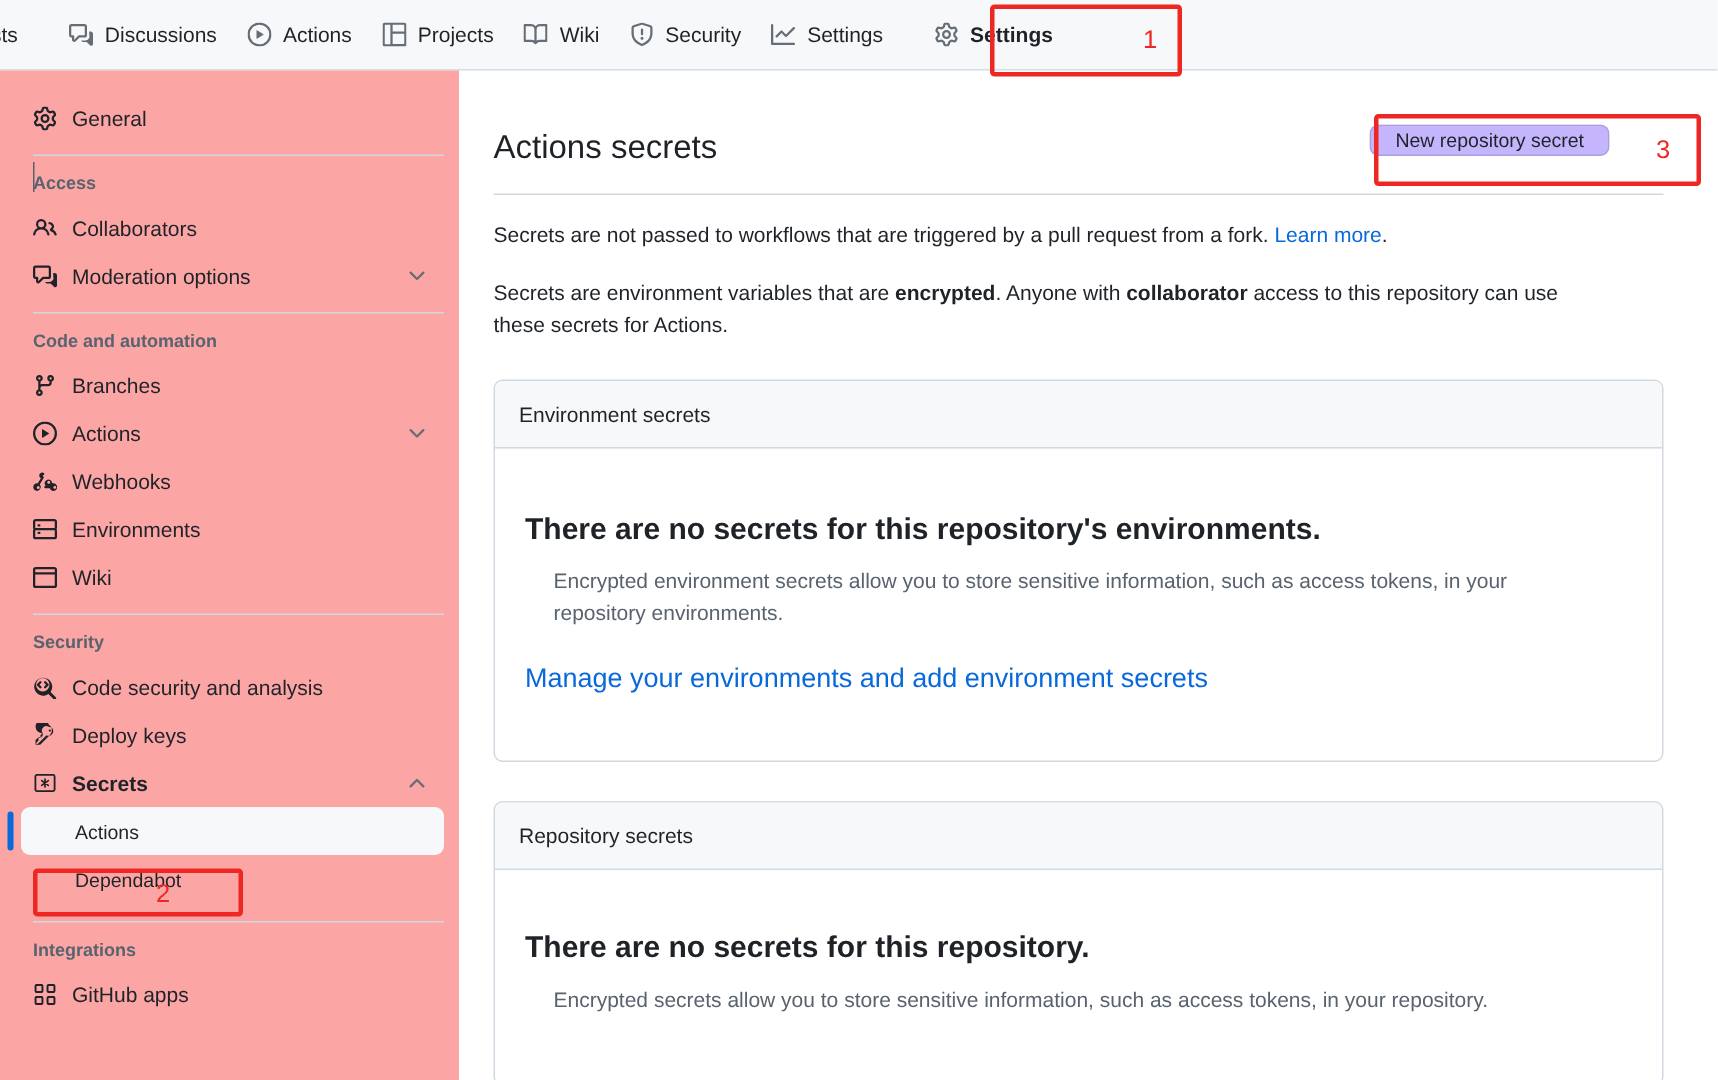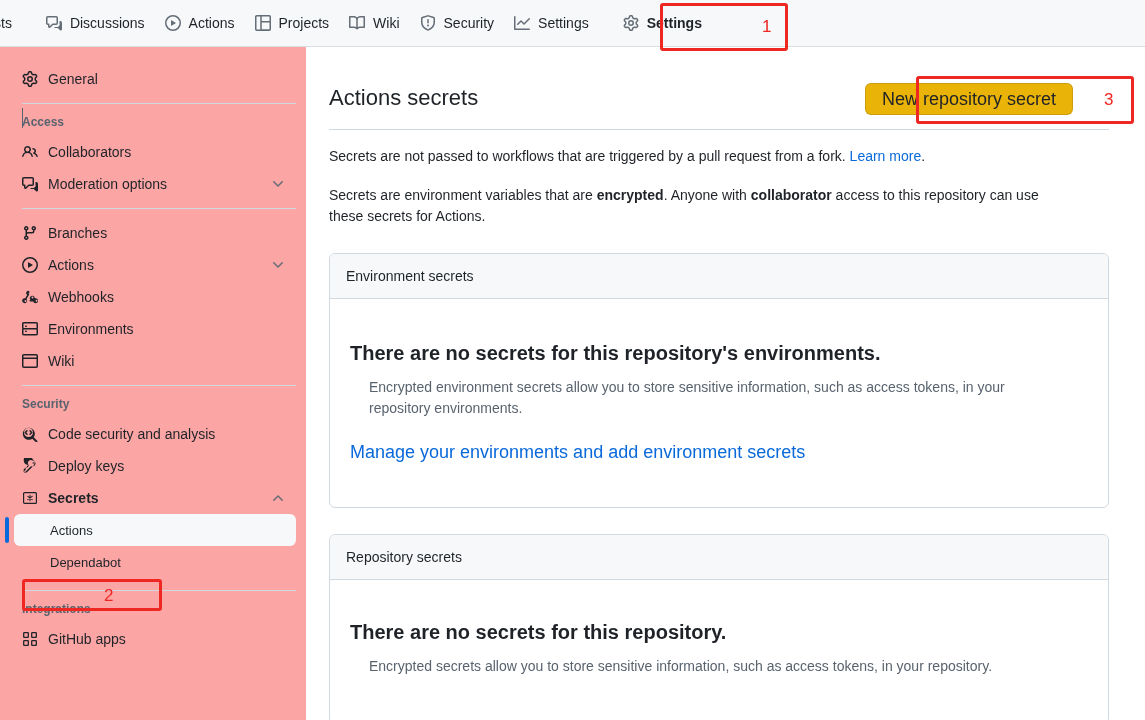--- a/index.html
+++ b/index.html
@@ -101,25 +101,25 @@
   }
   .page-title {
     font-size: 22px; font-weight: 400; color: #1f2328;
     line-height: 30px; margin-top: 36px;
   }
   .title-rule {
     height: 1px; background: #d1d9e0; margin-top: 16px;
   }
   .new-secret-btn {
     position: absolute; right: 36px; top: 36px;
-    height: 32px; padding: 0 16px;
-    background: #eab308;
+    height: 21px; padding: 0 16px;
+    background: #c4b5fd;
     border: 1px solid rgba(31,35,40,0.15);
     border-radius: 6px;
-    font-size: 18px; color: #1f2328;
+    font-size: 13px; color: #1f2328;
     font-family: "Liberation Sans", sans-serif;
     cursor: pointer;
   }
   .para {
     font-size: 14px; line-height: 21px; color: #1f2328;
     margin-top: 18px; max-width: 740px;
   }
   .para.second { margin-top: 16px; }
   .para b { font-weight: 600; }
   .lnk { color: #0969da; text-decoration: none; cursor: pointer; }
@@ -255,20 +255,21 @@
     <span class="lbl">Moderation options</span>
     <span class="chev">
       <svg width="16" height="16" viewBox="0 0 16 16" fill="currentColor">
           <path d="M12.78 5.22a.749.749 0 0 1 0 1.06l-4.25 4.25a.749.749 0 0 1-1.06 0L3.22 6.28a.749.749 0 1 1 1.06-1.06L8 8.939l3.72-3.719a.749.749 0 0 1 1.06 0Z"></path>
         </svg>
     </span>
   </div>
 
   <div class="side-sep"></div>
 
+  <div class="side-head">Code and automation</div>
 
   <div class="side-row">
     <span class="sic">
       <svg width="16" height="16" viewBox="0 0 16 16" fill="currentColor">
           <path d="M9.5 3.25a2.25 2.25 0 1 1 3 2.122V6A2.5 2.5 0 0 1 10 8.5H6a1 1 0 0 0-1 1v1.128a2.251 2.251 0 1 1-1.5 0V5.372a2.25 2.25 0 1 1 1.5 0v1.836A2.493 2.493 0 0 1 6 7h4a1 1 0 0 0 1-1v-.628A2.25 2.25 0 0 1 9.5 3.25Zm-6 0a.75.75 0 1 0 1.5 0 .75.75 0 0 0-1.5 0Zm8.25-.75a.75.75 0 1 0 0 1.5.75.75 0 0 0 0-1.5ZM4.25 12a.75.75 0 1 0 0 1.5.75.75 0 0 0 0-1.5Z"></path>
         </svg>
     </span>
     <span class="lbl">Branches</span>
   </div>
 

